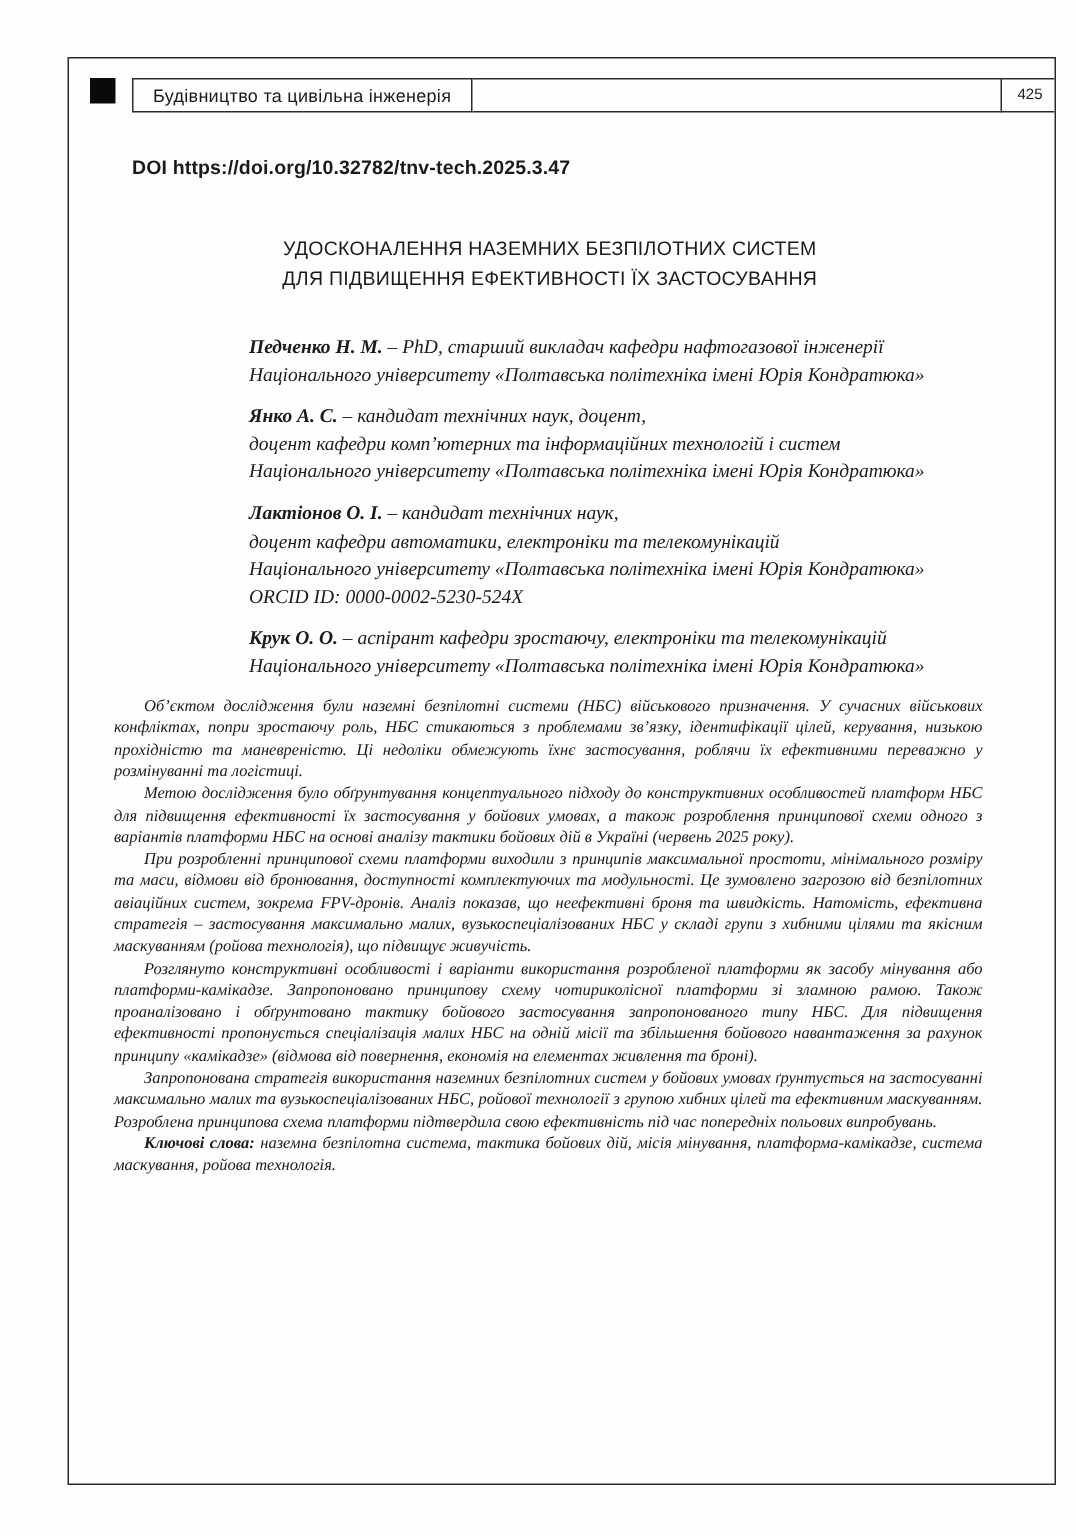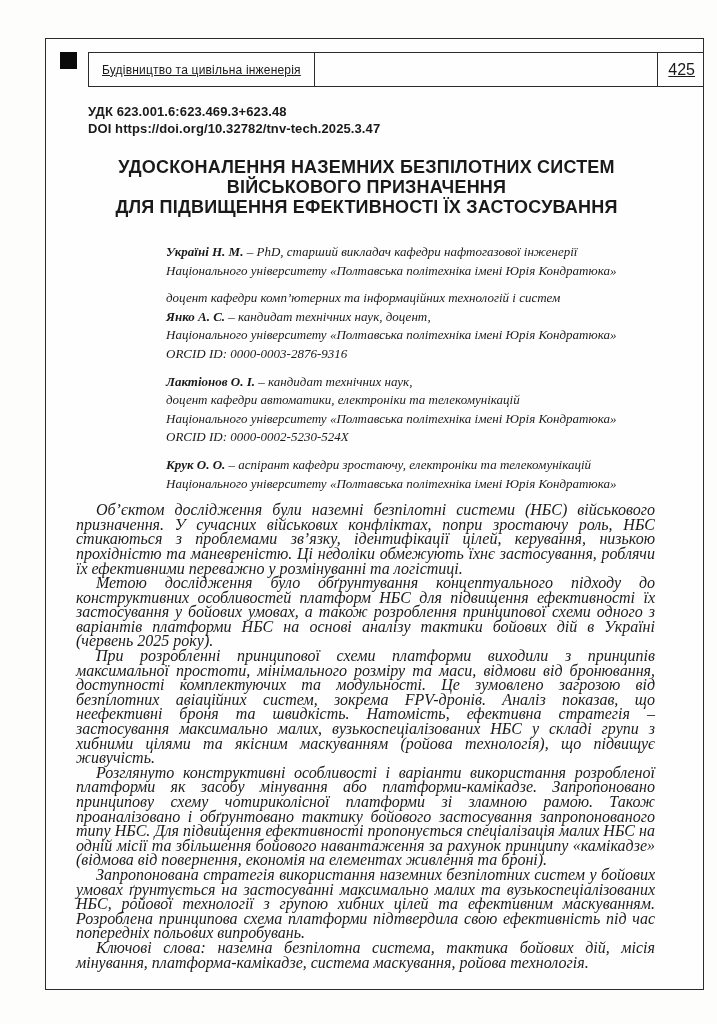--- a/index.html
+++ b/index.html
@@ -21,122 +21,119 @@
   }
 
   
   .header { position: relative; margin-top: 13px; height: 33px; }
   .corner-square {
     position: absolute; left: 14px; top: 0;
     width: 17px; height: 17px; background: #0a0a0a;
   }
   .header-row {
     display: flex; align-items: stretch;
-    margin-left: 42px; margin-top: 9px; height: 35px; text-decoration: underline;
+    margin-left: 42px; margin-top: 9px; height: 23px;
   }
   .journal-box {
     border: 1.5px solid #2b2b2b;
     padding: 0 13px;
     display: flex; align-items: center;
     font-family: "Liberation Sans", sans-serif;
     font-size: 12px; letter-spacing: .2px;
     white-space: nowrap;
   }
   .header-fill {
     flex: 1;
     border-top: 1.5px solid #2b2b2b;
     border-bottom: 1.5px solid #2b2b2b;
   }
   .page-num {
     border: 1.5px solid #2b2b2b; border-right: none;
     padding: 0 8px 0 10px;
     display: flex; align-items: center;
     font-family: "Liberation Sans", sans-serif;
-    font-size: 16px;
+    font-size: 10px;
   }
 
   
   .meta {
     margin: 18px 30px 0 42px;
     font-family: "Liberation Sans", sans-serif;
     font-weight: bold;
     font-size: 13px; line-height: 17px;
     letter-spacing: .1px;
   }
 
   
   .title {
-    margin: 20px 46px 0 30px;
+    margin: 36px 46px 0 30px;
     text-align: center;
     font-family: "Liberation Sans", sans-serif;
-    font-weight: bold;
-    font-size: 18px; line-height: 20px;
+    font-weight: normal;
+    font-size: 13px; line-height: 20px;
     letter-spacing: .2px;
   }
 
   
   .authors {
     margin: 26px 30px 0 120px;
     font-style: italic;
     font-size: 13px; line-height: 18.6px;
   }
   .author { margin-bottom: 9px; }
   .author-line { white-space: nowrap; }
   .author-name { font-weight: bold; }
 
   
   .abstract {
     margin: 10px 48px 0 30px;
     font-style: italic;
-    font-size: 16px;
+    font-size: 11px;
     line-height: 14.6px;
     text-align: justify;
   }
   .abstract p { text-indent: 20px; }
-  .kw-label { font-weight: normal; }
+  .kw-label { font-weight: bold; }
 </style>
 </head>
 <body>
 
 <div class="page-frame">
 
   <div class="header">
     <div class="corner-square"></div>
     <div class="header-row">
       <div class="journal-box">
         <span>Будівництво та цивільна інженерія</span>
       </div>
       <div class="header-fill"></div>
       <div class="page-num">425</div>
     </div>
   </div>
 
   <div class="meta">
-    <div>УДК 623.001.6:623.469.3+623.48</div>
     <div>DOI https://doi.org/10.32782/tnv-tech.2025.3.47</div>
   </div>
 
   <h1 class="title">
     <div>УДОСКОНАЛЕННЯ НАЗЕМНИХ БЕЗПІЛОТНИХ СИСТЕМ</div>
-    <div>ВІЙСЬКОВОГО ПРИЗНАЧЕННЯ</div>
     <div>ДЛЯ ПІДВИЩЕННЯ ЕФЕКТИВНОСТІ ЇХ ЗАСТОСУВАННЯ</div>
   </h1>
 
   <div class="authors">
 
     <div class="author">
-      <div class="author-line"><span class="author-name">Україні Н. М.</span><span> – PhD, старший викладач кафедри нафтогазової інженерії</span></div>
+      <div class="author-line"><span class="author-name">Педченко Н. М.</span><span> – PhD, старший викладач кафедри нафтогазової інженерії</span></div>
       <div class="author-line">Національного університету «Полтавська політехніка імені Юрія Кондратюка»</div>
     </div>
 
     <div class="author">
+      <div class="author-line"><span class="author-name">Янко А. С.</span><span> – кандидат технічних наук, доцент,</span></div>
       <div class="author-line">доцент кафедри комп’ютерних та інформаційних технологій і систем</div>
-      <div class="author-line"><span class="author-name">Янко А. С.</span><span> – кандидат технічних наук, доцент,</span></div>
       <div class="author-line">Національного університету «Полтавська політехніка імені Юрія Кондратюка»</div>
-      <div class="author-line">ORCID ID: 0000-0003-2876-9316</div>
     </div>
 
     <div class="author">
       <div class="author-line"><span class="author-name">Лактіонов О. І.</span><span> – кандидат технічних наук,</span></div>
       <div class="author-line">доцент кафедри автоматики, електроніки та телекомунікацій</div>
       <div class="author-line">Національного університету «Полтавська політехніка імені Юрія Кондратюка»</div>
       <div class="author-line">ORCID ID: 0000-0002-5230-524X</div>
     </div>
 
     <div class="author">

